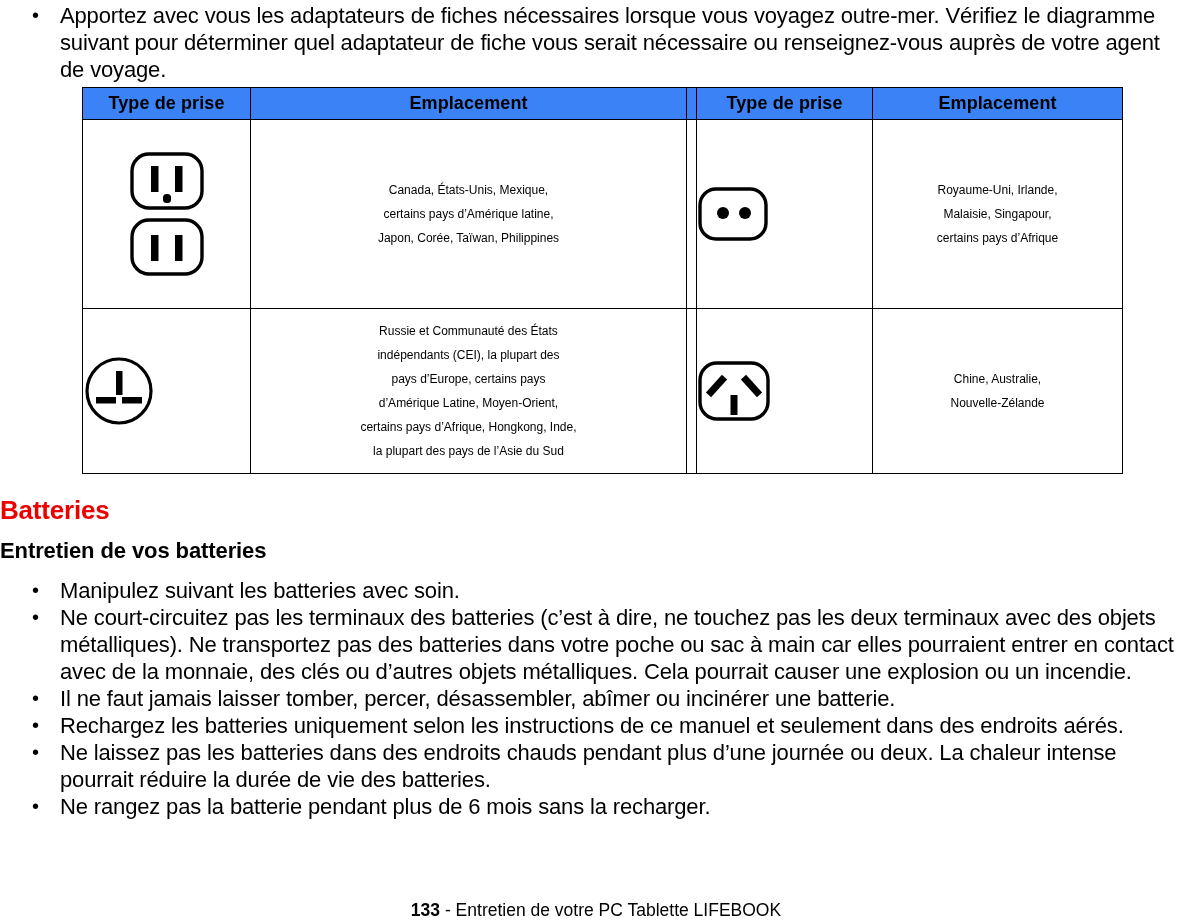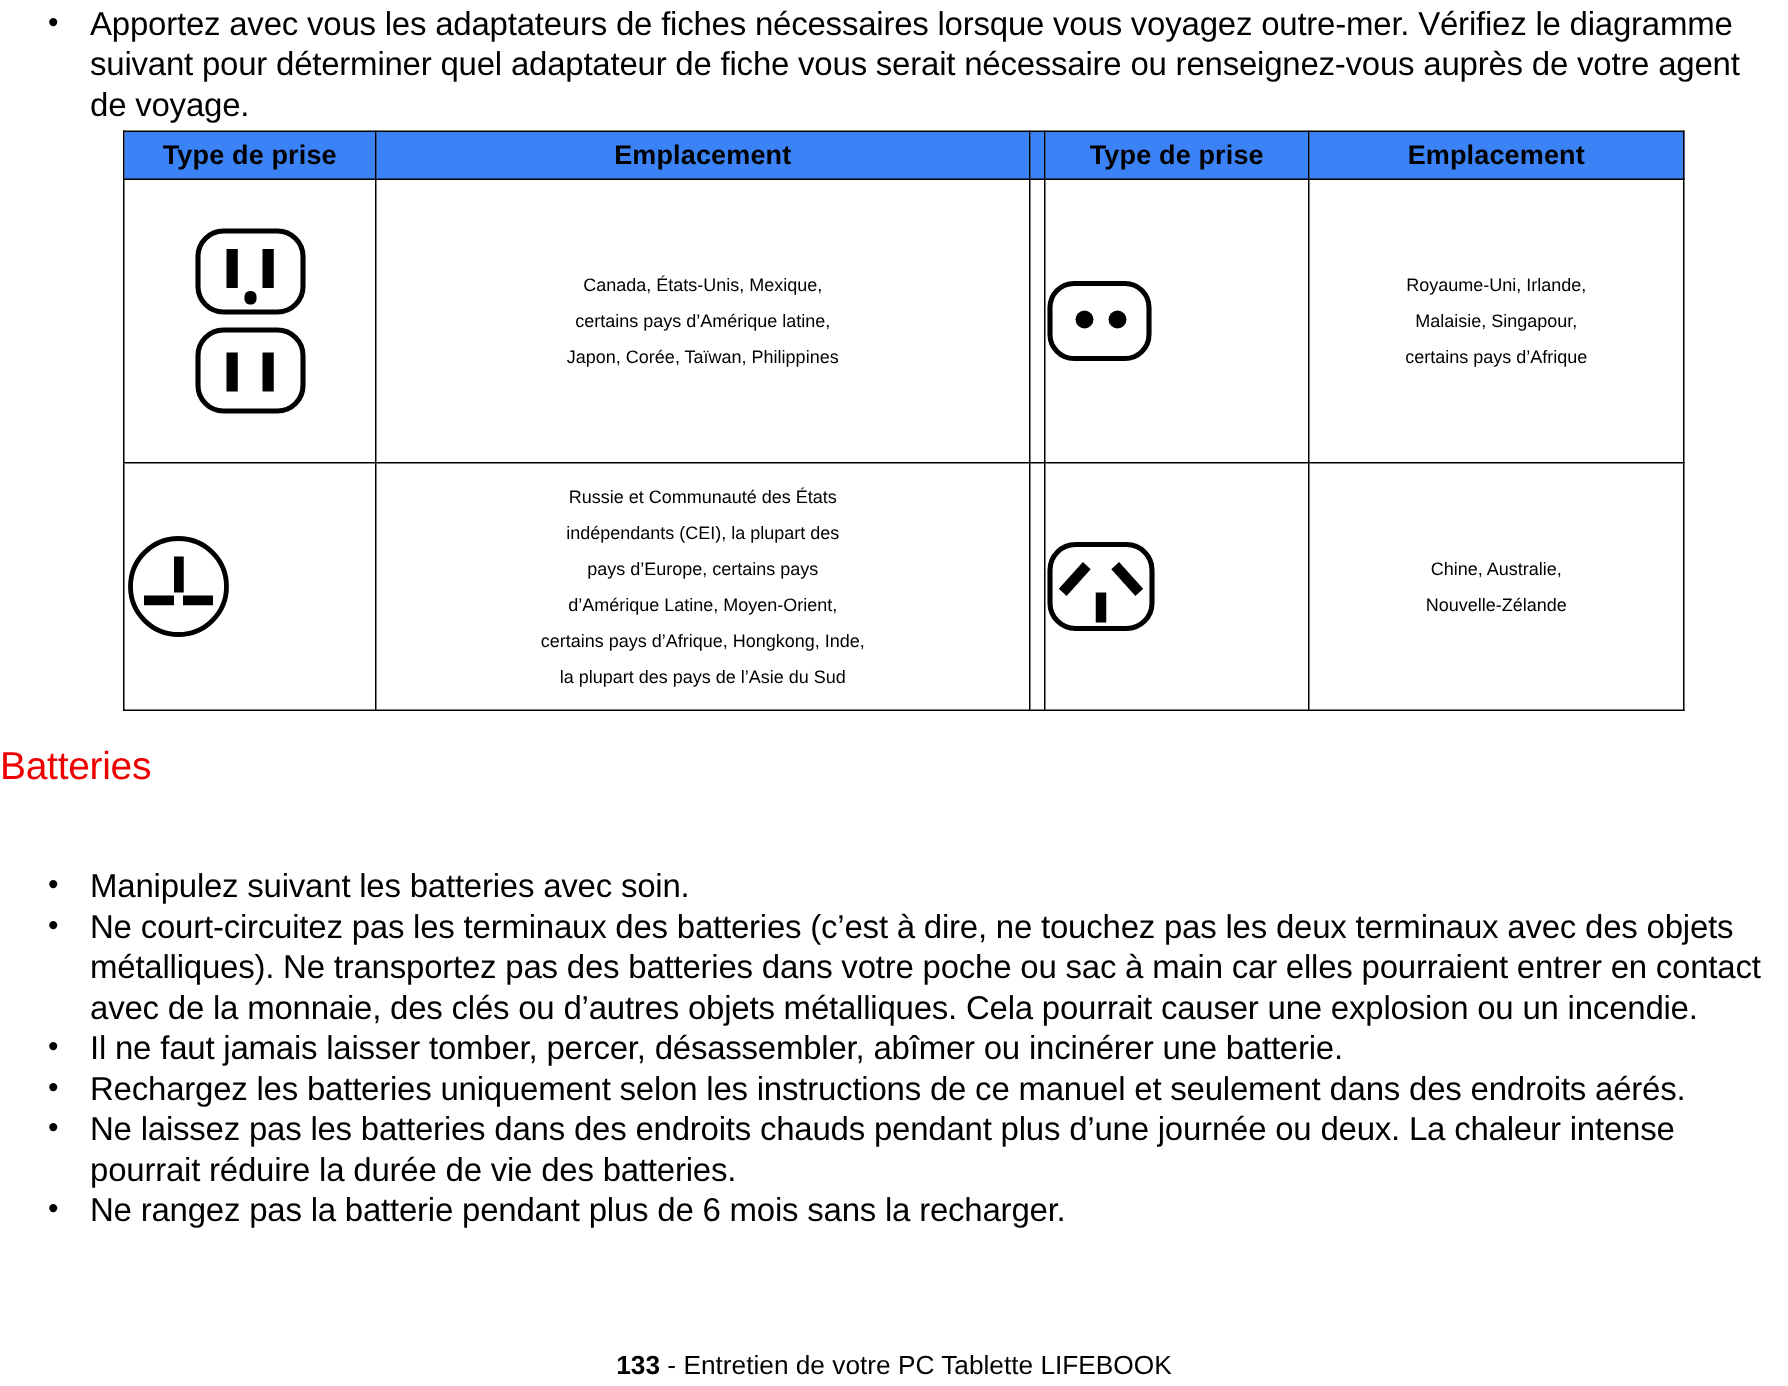--- a/index.html
+++ b/index.html
@@ -121,21 +121,21 @@
     justify-content: center;
     gap: 6px;
   }
 
   
   .h-red {
     position: absolute;
     left: 0px;
     top: 495px;
     font-size: 26px;
-    font-weight: normal;
+    font-weight: bold;
     color: #ee0000;
     font-stretch: condensed;
     letter-spacing: -0.2px;
   }
   .h-black {
     position: absolute;
     left: 0px;
     top: 538px;
     font-size: 22px;
     font-weight: bold;
@@ -280,20 +280,21 @@
             <div class="cell-text">Chine, Australie,
 Nouvelle-Zélande</div>
           </td>
         </tr>
       </tbody>
     </table>
   </div>
 
   <div class="h-red">Batteries</div>
 
+  <div class="h-black">Entretien de vos batteries</div>
 
   <div class="batt-list">
     <div class="bullet-row">
       <div class="bullet-dot narrow">•</div>
       <div class="bullet-text narrow">Manipulez suivant les batteries avec soin.</div>
     </div>
     <div class="bullet-row">
       <div class="bullet-dot narrow">•</div>
       <div class="bullet-text narrow">Ne court-circuitez pas les terminaux des batteries (c’est à dire, ne touchez pas les deux terminaux avec des objets métalliques). Ne transportez pas des batteries dans votre poche ou sac à main car elles pourraient entrer en contact avec de la monnaie, des clés ou d’autres objets métalliques. Cela pourrait causer une explosion ou un incendie.</div>
     </div>

